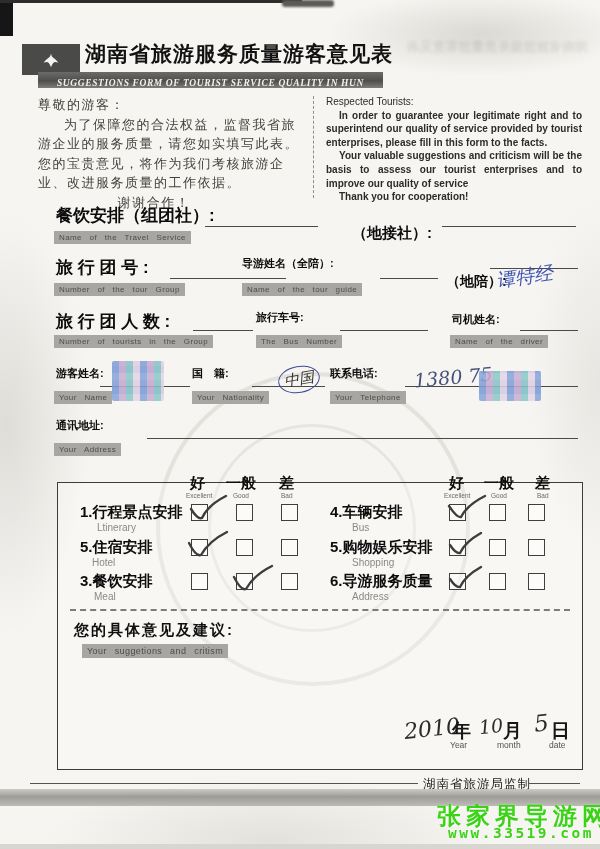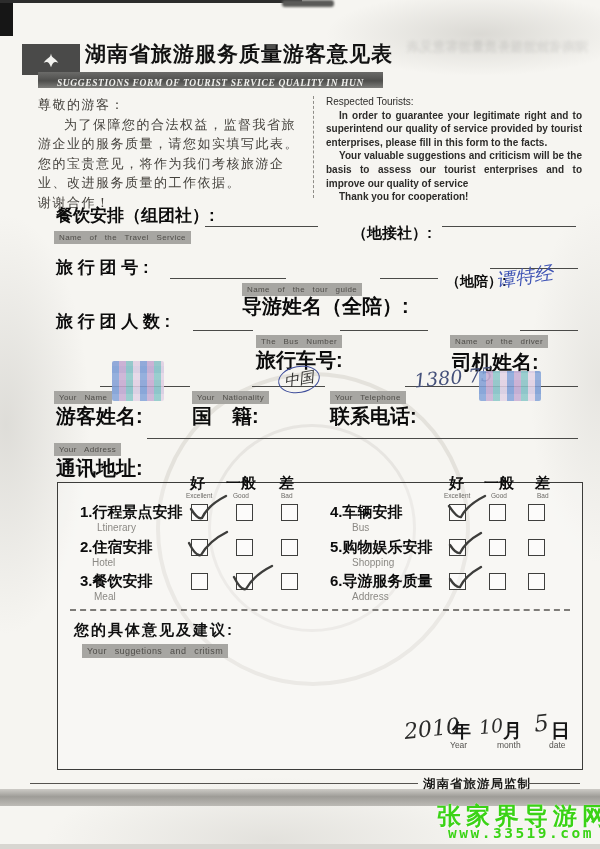--- a/index.html
+++ b/index.html
@@ -23,27 +23,27 @@
   .subtitle-bar{left:38px;top:72px;width:345px;height:16px;background:linear-gradient(180deg,#6b6b69,#4e4e4c 55%,#7d7d7a);
     display:flex;align-items:flex-end;justify-content:center;}
   .subtitle-bar span{font-family:"Liberation Serif",serif;font-style:italic;font-weight:bold;font-size:9.5px;
     letter-spacing:.6px;color:#f1f1ee;white-space:nowrap;}
   .ghost{left:388px;top:38px;width:200px;height:50px;opacity:.12;filter:blur(1.6px);transform:scaleX(-1);
     font-size:13px;font-weight:bold;color:#555;line-height:17px;overflow:hidden;}
   
   .intro-zh{left:38px;top:95px;width:268px;font-family:"DejaVu Serif",serif;font-size:13px;line-height:19.5px;
     color:#45423d;letter-spacing:1.5px;}
   .intro-zh .body{text-indent:2em;}
-  .intro-zh .closing{text-align:left;padding-right:36px;}
+  .intro-zh .closing{text-align:center;padding-right:36px;}
   .intro-divider{left:313px;top:96px;height:102px;border-left:1.5px dashed #8f8d88;}
   .intro-en{left:326px;top:95px;width:256px;font-size:10px;line-height:13.6px;color:#2d2c2a;text-align:justify;}
   .intro-en .p{text-indent:13px;font-weight:bold;}
   
   .lbl{font-weight:700;color:#0c0c0c;white-space:nowrap;}
-  .fs17{font-size:17px;} .fs16{font-size:20px;margin-top:37px;} .fs15{font-size:15px;} .fs14{font-size:14px;}
+  .fs17{font-size:17px;} .fs16{font-size:11px;} .fs15{font-size:15px;} .fs14{font-size:14px;}
   .sub-en{background:#a7a6a2;color:#4f4d49;font-size:8px;padding:2px 5px;word-spacing:5px;letter-spacing:.4px;
     white-space:nowrap;display:inline-block;}
   .uline{border-bottom:1.5px solid #4a4a48;}
   
   .hand{font-family:"DejaVu Serif",serif;font-style:italic;}
   .hand-blue{color:#4055b5;}
   .hand-dark{color:#2f2f2e;}
   .mosaic{background:
       repeating-linear-gradient(90deg, rgba(124,158,214,.8) 0 7px, rgba(196,168,208,.8) 7px 14px, rgba(130,196,196,.8) 14px 21px, rgba(225,210,228,.8) 21px 28px),
       repeating-linear-gradient(0deg, rgba(255,255,255,.35) 0 7px, rgba(90,120,190,.35) 7px 14px, rgba(210,160,200,.35) 14px 21px);
@@ -63,21 +63,21 @@
   
   .stamp{border-radius:50%;}
   .stamp.outer{left:156px;top:372px;width:306px;height:306px;border:4px solid rgba(158,148,140,.20);}
   .stamp.inner{left:208px;top:424px;width:202px;height:202px;border:3px solid rgba(158,148,140,.16);}
   
   .date-zh{font-size:19px;font-weight:800;color:#161616;}
   .date-en{font-size:8.5px;color:#54524e;}
   .date-hand{font-family:"DejaVu Serif",serif;font-style:italic;font-size:22px;color:#2b2b2a;transform:rotate(-6deg);display:inline-block;}
   
   .foot-line{border-top:1.5px solid #55534f;}
-  .issuer{font-size:12.5px;font-weight:700;letter-spacing:1px;color:#1a1a18;white-space:nowrap;}
+  .issuer{font-size:12.5px;font-weight:400;letter-spacing:1px;color:#1a1a18;white-space:nowrap;}
   .gray-band{left:0;top:789px;width:600px;height:17px;background:linear-gradient(180deg,#c6c4bf,#8f8d88 45%,#b3b1ac);opacity:.85;}
   .wm-name{left:437px;top:800px;font-size:24px;font-weight:900;letter-spacing:5px;color:#3bd316;
     text-shadow:0 0 1px #fff,1px 1px 0 rgba(255,255,255,.7);white-space:nowrap;}
   .wm-url{left:448px;top:825px;font-size:14.5px;font-weight:900;letter-spacing:2.5px;color:#3bd316;
     text-shadow:0 0 1px #fff;white-space:nowrap;font-family:"DejaVu Sans Mono",monospace;}
 </style>
 </head>
 <body>
 
 <div class="page">
@@ -113,29 +113,31 @@
     <div class="p">Thank you for cooperation!</div>
   </div>
 
   <div class="abs lbl fs17" style="left:56px;top:204px">餐饮安排（组团社）:</div>
   <div class="abs" style="left:54px;top:226px"><span class="sub-en">Name of the Travel Service</span></div>
   <div class="abs uline" style="left:205px;top:226px;width:113px"></div>
   <div class="abs lbl fs15" style="left:352px;top:224px">（地接社）:</div>
   <div class="abs uline" style="left:442px;top:226px;width:134px"></div>
 
   <div class="abs lbl fs17" style="left:56px;top:256px">旅 行 团 号 :</div>
+  <div class="abs" style="left:54px;top:278px"><span class="sub-en">Number of the tour Group</span></div>
   <div class="abs uline" style="left:170px;top:278px;width:116px"></div>
   <div class="abs lbl fs16" style="left:242px;top:256px">导游姓名（全陪）:</div>
   <div class="abs" style="left:242px;top:278px"><span class="sub-en">Name of the tour guide</span></div>
   <div class="abs uline" style="left:380px;top:278px;width:58px"></div>
   <div class="abs lbl fs14" style="left:446px;top:273px">（地陪）:</div>
   <div class="abs uline" style="left:490px;top:268px;width:88px"></div>
   <div class="abs hand hand-blue" style="left:496px;top:264px;font-size:19px;transform:rotate(-8deg)">谭特经</div>
 
   <div class="abs lbl fs17" style="left:56px;top:310px">旅 行 团 人 数 :</div>
+  <div class="abs" style="left:54px;top:330px"><span class="sub-en">Number of tourists in the Group</span></div>
   <div class="abs uline" style="left:193px;top:330px;width:60px"></div>
   <div class="abs lbl fs16" style="left:256px;top:310px">旅行车号:</div>
   <div class="abs" style="left:256px;top:330px"><span class="sub-en">The Bus Number</span></div>
   <div class="abs uline" style="left:340px;top:330px;width:88px"></div>
   <div class="abs lbl fs16" style="left:452px;top:312px">司机姓名:</div>
   <div class="abs" style="left:450px;top:330px"><span class="sub-en">Name of the driver</span></div>
   <div class="abs uline" style="left:520px;top:330px;width:58px"></div>
 
   <div class="abs lbl fs16" style="left:56px;top:366px">游客姓名:</div>
   <div class="abs" style="left:54px;top:386px"><span class="sub-en">Your Name</span></div>
@@ -168,21 +170,21 @@
 
   <div class="abs rate-zh" style="left:449px;top:474px">好</div>
   <div class="abs rate-en" style="left:444px;top:492px">Excellent</div>
   <div class="abs rate-zh" style="left:484px;top:474px">一般</div>
   <div class="abs rate-en" style="left:491px;top:492px">Good</div>
   <div class="abs rate-zh" style="left:535px;top:474px">差</div>
   <div class="abs rate-en" style="left:537px;top:492px">Bad</div>
 
   <div class="abs s-label" style="left:80px;top:503px">1.行程景点安排</div>
   <div class="abs s-sub" style="left:97px;top:522px">Ltinerary</div>
-  <div class="abs s-label" style="left:80px;top:538px">2.住宿安排</div>
+  <div class="abs s-label" style="left:80px;top:538px">5.住宿安排</div>
   <div class="abs s-sub" style="left:92px;top:557px">Hotel</div>
   <div class="abs s-label" style="left:80px;top:572px">3.餐饮安排</div>
   <div class="abs s-sub" style="left:94px;top:591px">Meal</div>
 
   <div class="abs s-label" style="left:330px;top:503px">4.车辆安排</div>
   <div class="abs s-sub" style="left:352px;top:522px">Bus</div>
   <div class="abs s-label" style="left:330px;top:538px">5.购物娱乐安排</div>
   <div class="abs s-sub" style="left:352px;top:557px">Shopping</div>
   <div class="abs s-label" style="left:330px;top:572px">6.导游服务质量</div>
   <div class="abs s-sub" style="left:352px;top:591px">Address</div>

